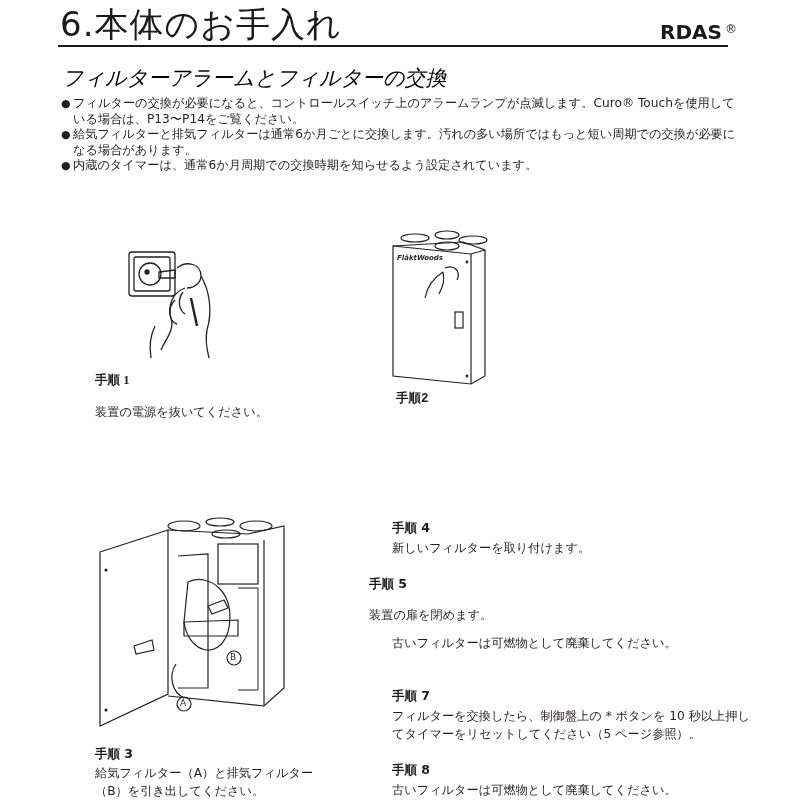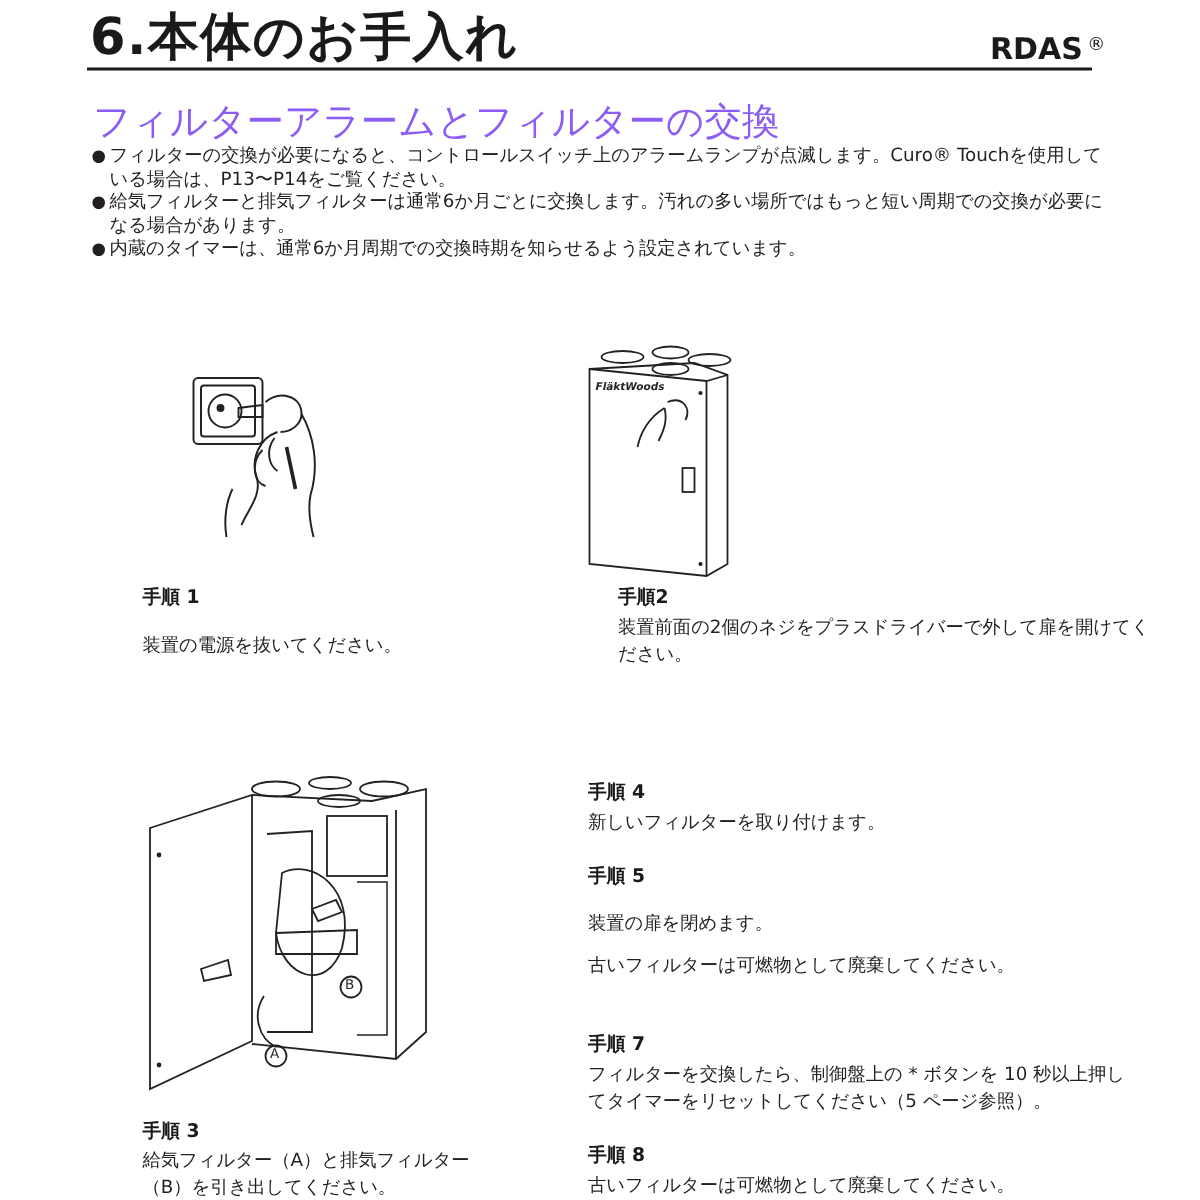--- a/index.html
+++ b/index.html
@@ -1,23 +1,23 @@
 <!DOCTYPE html>
 <html><head>
   <meta charset="utf-8">
   <style>
     html, body { margin: 0; padding: 0; background: #ffffff; }
     body { width: 800px; height: 800px; position: relative; overflow: hidden;
            font-family: "DejaVu Sans", "Liberation Sans", sans-serif; color: #231f20; }
     .abs { position: absolute; }
-    .page-title { left: 60px; top: 2px; font-size: 34px; font-weight: bold; letter-spacing: 1px; color: #1a1a1a; white-space: nowrap; }
+    .page-title { left: 60px; top: 2px; font-size: 34px; font-weight: normal; letter-spacing: 1px; color: #1a1a1a; white-space: nowrap; }
     .brand { left: 660px; top: 20px; font-size: 20px; font-weight: bold; color: #1a1a1a; white-space: nowrap; }
     .brand sup { font-size: 12px; font-weight: normal; vertical-align: top; position: relative; top: 2px; margin-left: 3px; }
     .title-rule { left: 58px; top: 45px; width: 670px; height: 2px; background: #1a1a1a; }
-    .section-title { left: 62px; top: 64px; font-size: 25px; color: #8b5cf6; white-space: nowrap; }
+    .section-title { left: 62px; top: 64px; font-size: 21px; color: #000000; white-space: nowrap; font-style: italic; }
     .bullets { left: 61px; top: 96px; width: 680px; font-size: 12.2px; line-height: 15.6px; }
     .bullet { display: flex; }
     .bullet .dot { width: 12px; flex: none; font-size: 11px; }
     .bullet .txt { flex: 1; }
     .step-label { font-size: 12.5px; font-weight: bold; color: #1a1a1a; white-space: nowrap; }
     .step-text { font-size: 12.2px; line-height: 18px; color: #231f20; }
     .illus { position: absolute; }
     svg { display: block; }
   </style>
 </head>
@@ -98,41 +98,40 @@
     <path d="M120 94 L136 88 L140 96 L124 102 Z" fill="#fff"></path>
     <path d="M46 134 L64 128 L66 138 L48 142 Z" fill="#fff"></path>
     <path d="M88 152 C80 164, 84 180, 96 186"></path>
     <circle cx="96" cy="192" r="7"></circle>
     <circle cx="146" cy="146" r="7"></circle>
   </svg>
   <div class="abs" style="left:92px; top:186px; font-size:9px;">A</div>
   <div class="abs" style="left:142px; top:140px; font-size:9px;">B</div>
 </div>
 
-<div class="abs" style="left:95px; top:390px; width:270px;">
+<div class="abs" style="left:95px; top:372px; width:270px;font-family:Liberation Serif, serif;">
   <div class="step-label">手順 1</div>
   <div class="step-text" style="margin-top:14px;">装置の電源を抜いてください。</div>
 </div>
 
-<div class="abs" style="left:412px; top:390px; width:360px;">
+<div class="abs" style="left:396px; top:390px; width:360px;font-family:Liberation Mono, monospace;">
   <div class="step-label">手順2</div>
-  <div class="step-text" style="margin-top:2px;">装置前面の2個のネジをプラスドライバーで外して扉を開けてください。</div>
 </div>
 
 <div class="abs" style="left:95px; top:746px; width:250px;">
   <div class="step-label">手順 3</div>
   <div class="step-text" style="margin-top:1px;">給気フィルター（A）と排気フィルター（B）を引き出してください。</div>
 </div>
 
 <div class="abs" style="left:392px; top:520px; width:360px;">
   <div class="step-label">手順 4</div>
   <div class="step-text" style="margin-top:2px;">新しいフィルターを取り付けます。</div>
 </div>
 
-<div class="abs" style="left:392px; top:576px; width:360px;">
+<div class="abs" style="left:369px; top:576px; width:360px;">
   <div class="step-label">手順 5</div>
   <div class="step-text" style="margin-top:13px;">装置の扉を閉めます。</div>
 </div>
 
 <div class="abs" style="left:392px; top:632px; width:360px;">
   <div class="step-text" style="margin-top:2px;">古いフィルターは可燃物として廃棄してください。</div>
 </div>
 
 <div class="abs" style="left:392px; top:688px; width:360px;">
   <div class="step-label">手順 7</div>

